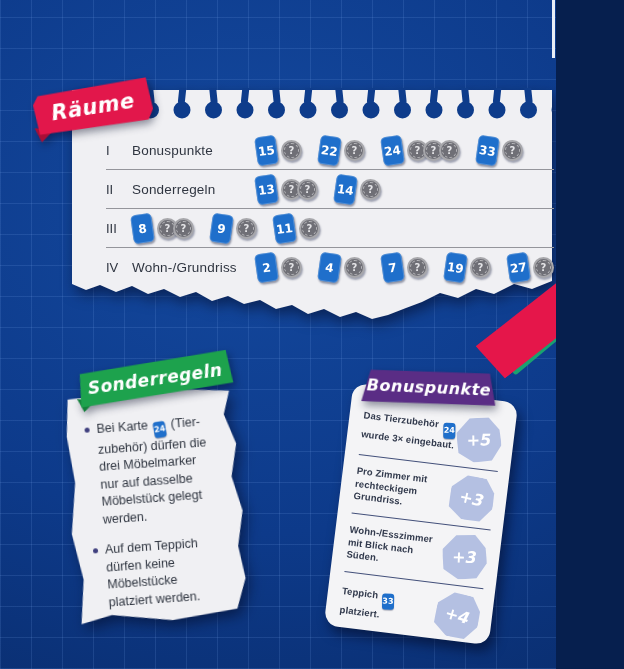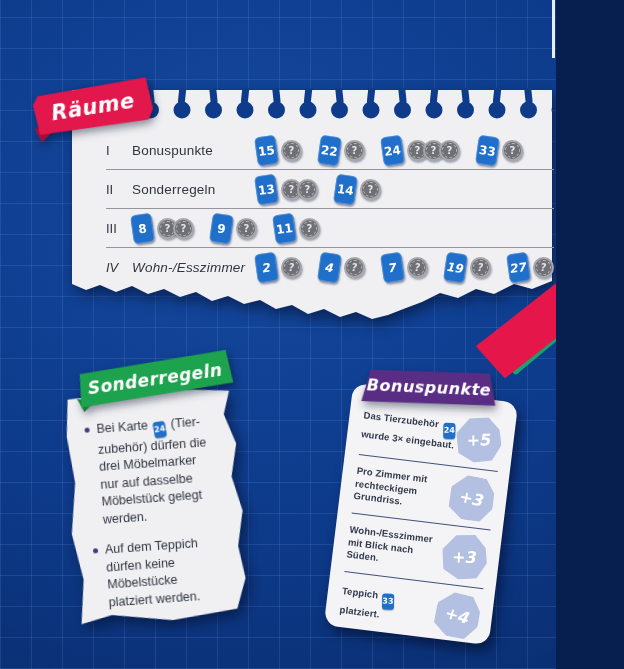--- a/index.html
+++ b/index.html
@@ -13,21 +13,21 @@
   }
   
   .page-rule{position:absolute;left:552px;top:0;width:3px;height:58px;background:#e9eef6;}
   .page-number{position:absolute;left:571px;top:40px;font-size:15px;color:#dfe6f2;letter-spacing:.5px;}
 
   
   .notepad{position:absolute;left:66px;top:88px;width:492px;height:236px;}
   .notepad svg{position:absolute;left:0;top:0;filter:drop-shadow(3px 6px 7px rgba(3,9,35,.55));}
   .note-rows{position:absolute;left:40px;top:43px;width:448px;}
   .note-row{display:flex;align-items:center;height:38px;border-bottom:1.5px solid #94959b;}
-  .note-row:last-child{border-bottom:none;font-style:italic;}
+  .note-row:last-child{border-bottom:none;}
   .numeral{width:26px;font-size:13px;color:var(--ink,#2f3540);}
   .room-name{width:124px;font-size:13.5px;color:var(--ink,#2f3540);letter-spacing:.2px;}
   .groups{display:flex;align-items:center;gap:17px;flex:1;}
   .group{display:flex;align-items:center;gap:4px;}
   .gamecard{width:21px;height:29px;border-radius:5px;background:var(--card-blue,#1f6fcb);
     color:#fff;font-weight:bold;font-size:12px;font-family:"DejaVu Sans",sans-serif;
     display:flex;align-items:center;justify-content:center;
     box-shadow:1px 2px 2px rgba(8,18,55,.4), inset 0 0 0 1px rgba(255,255,255,.22);}
   .coins{display:flex;}
   .coin{width:17px;height:17px;border-radius:50%;background:var(--coin-body,#6f6f76);
@@ -184,21 +184,21 @@
             <div class="group">
               <div class="gamecard" style="transform: rotate(-8deg);">11</div>
               <div class="coins">
                 <div class="coin">?</div>
               </div>
             </div>
           </div>
         </div>
         <div class="note-row">
           <span class="numeral">IV</span>
-          <span class="room-name">Wohn-/Esszimmer</span>
+          <span class="room-name">Wohn-/Grundriss</span>
           <div class="groups">
             <div class="group">
               <div class="gamecard" style="transform: rotate(-8deg);">2</div>
               <div class="coins">
                 <div class="coin">?</div>
               </div>
             </div>
             <div class="group">
               <div class="gamecard" style="transform: rotate(8deg);">4</div>
               <div class="coins">

